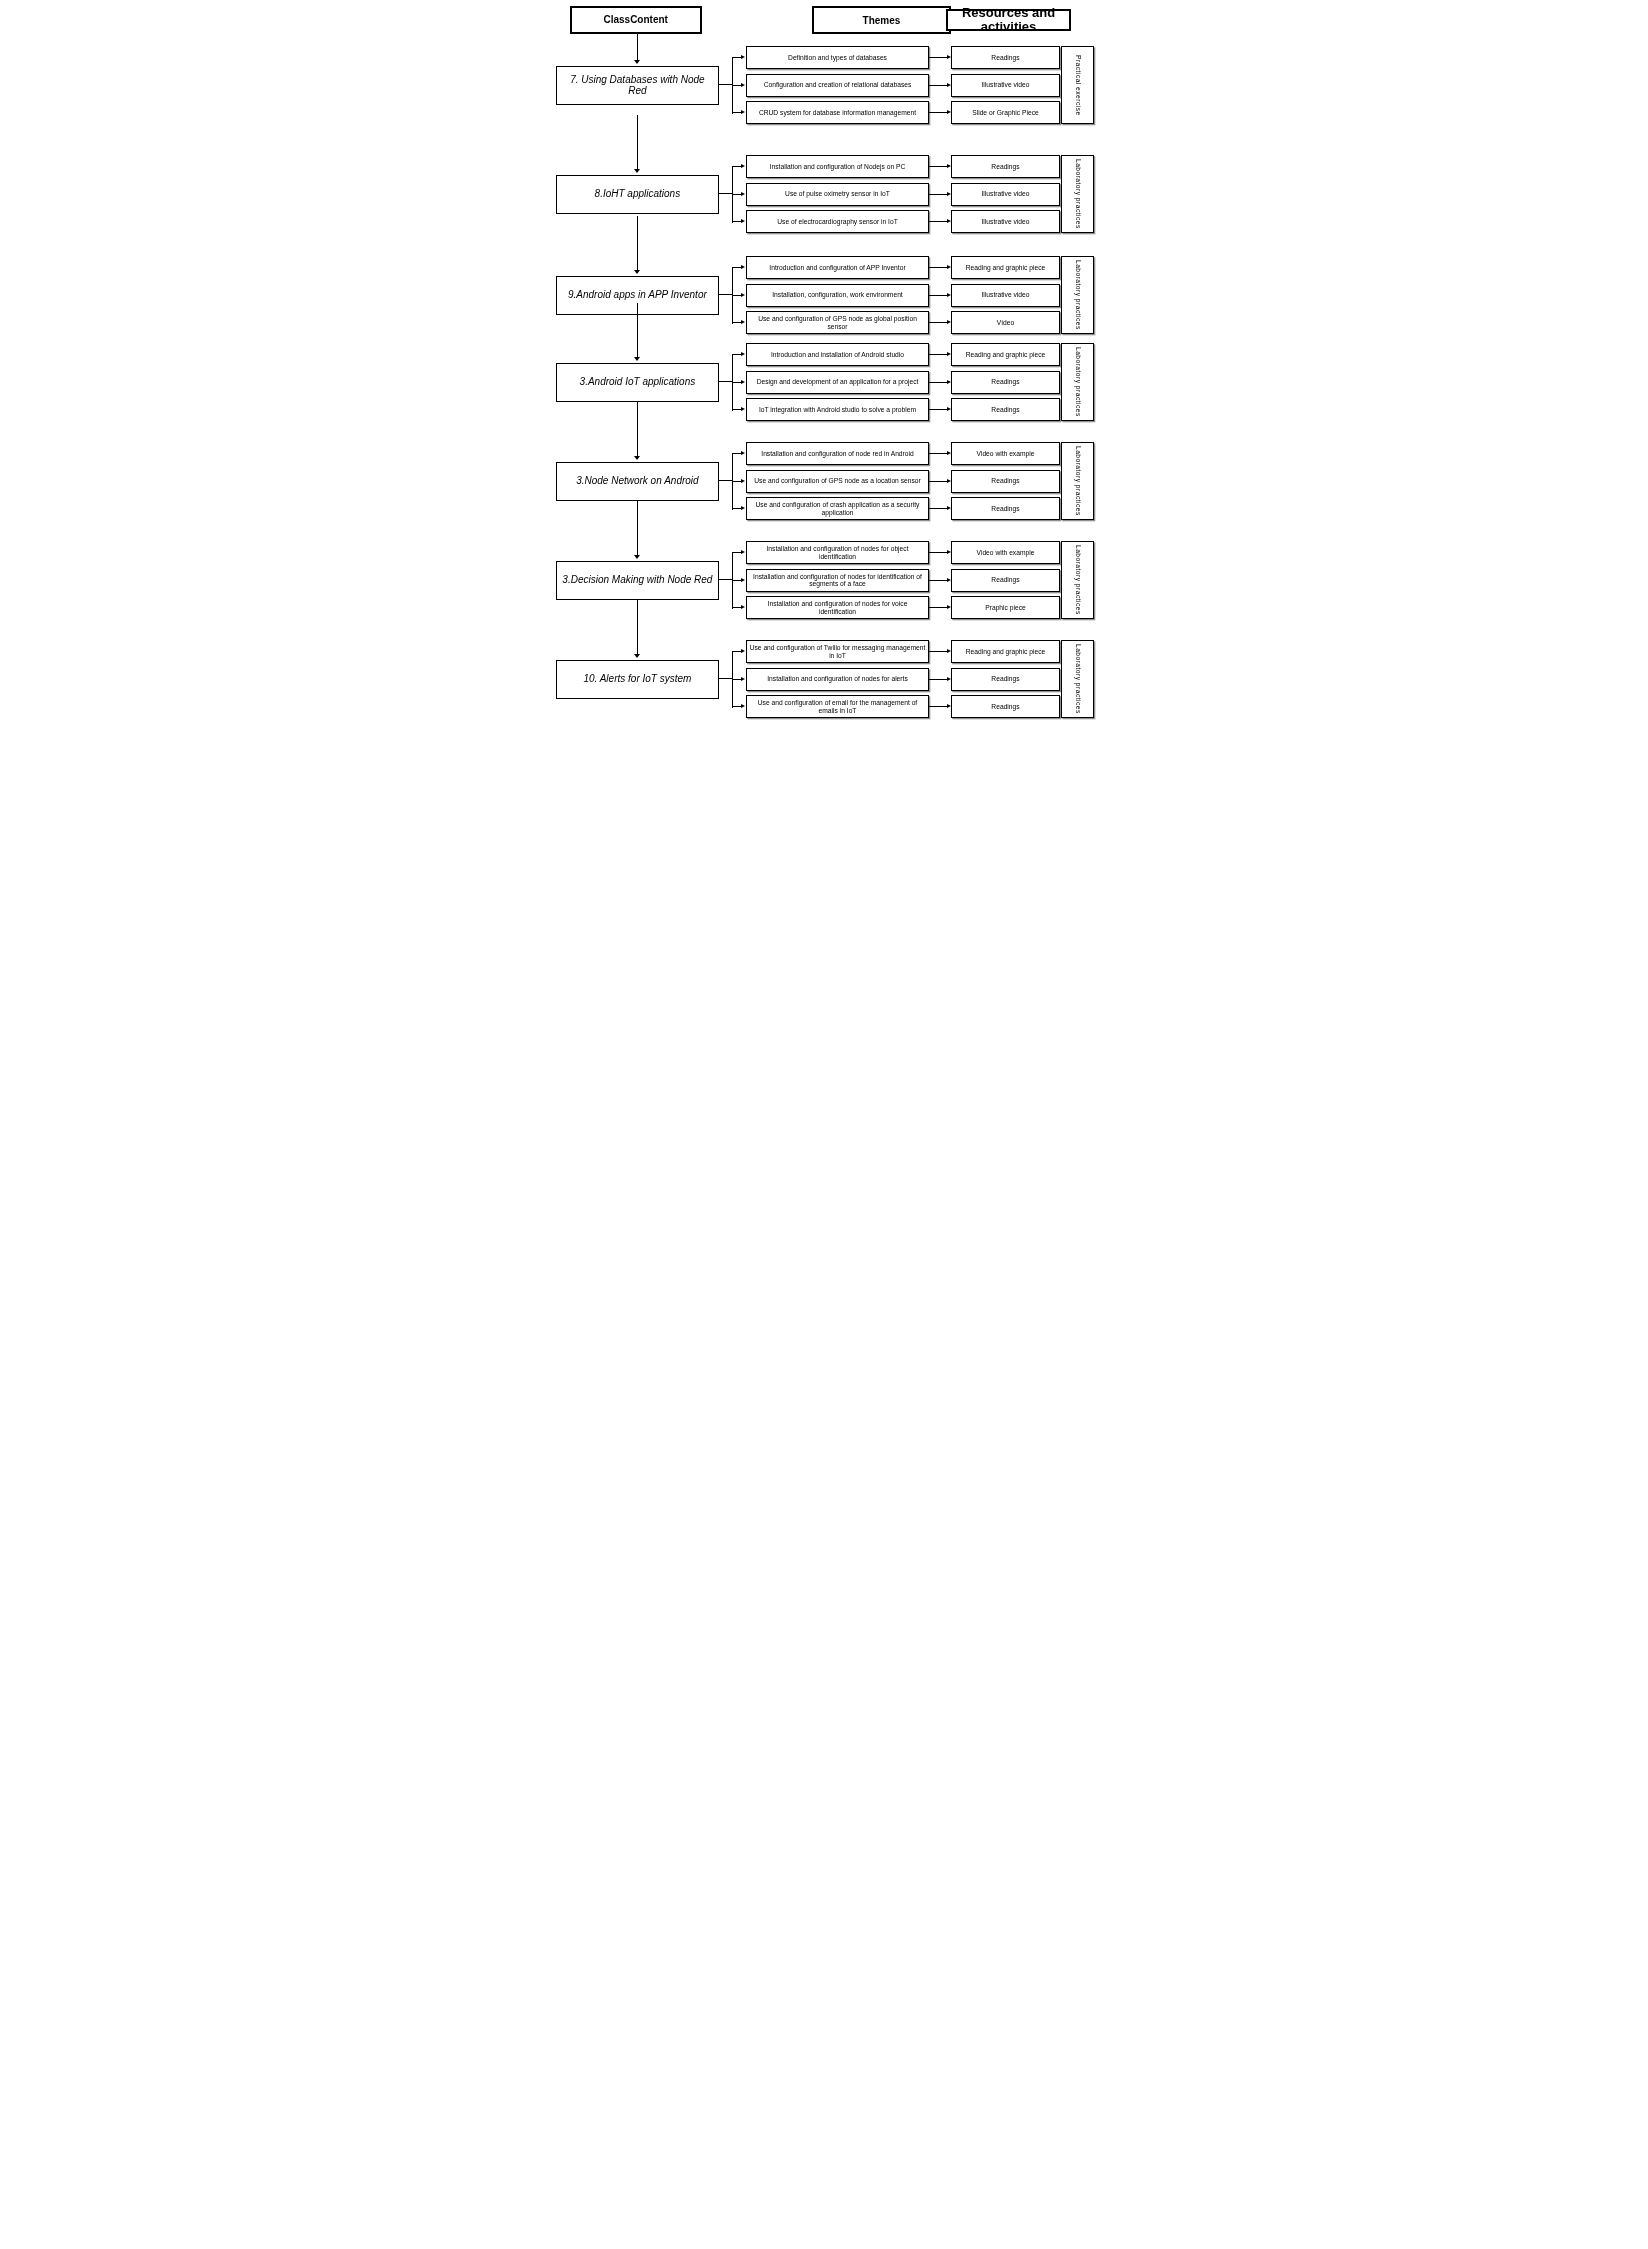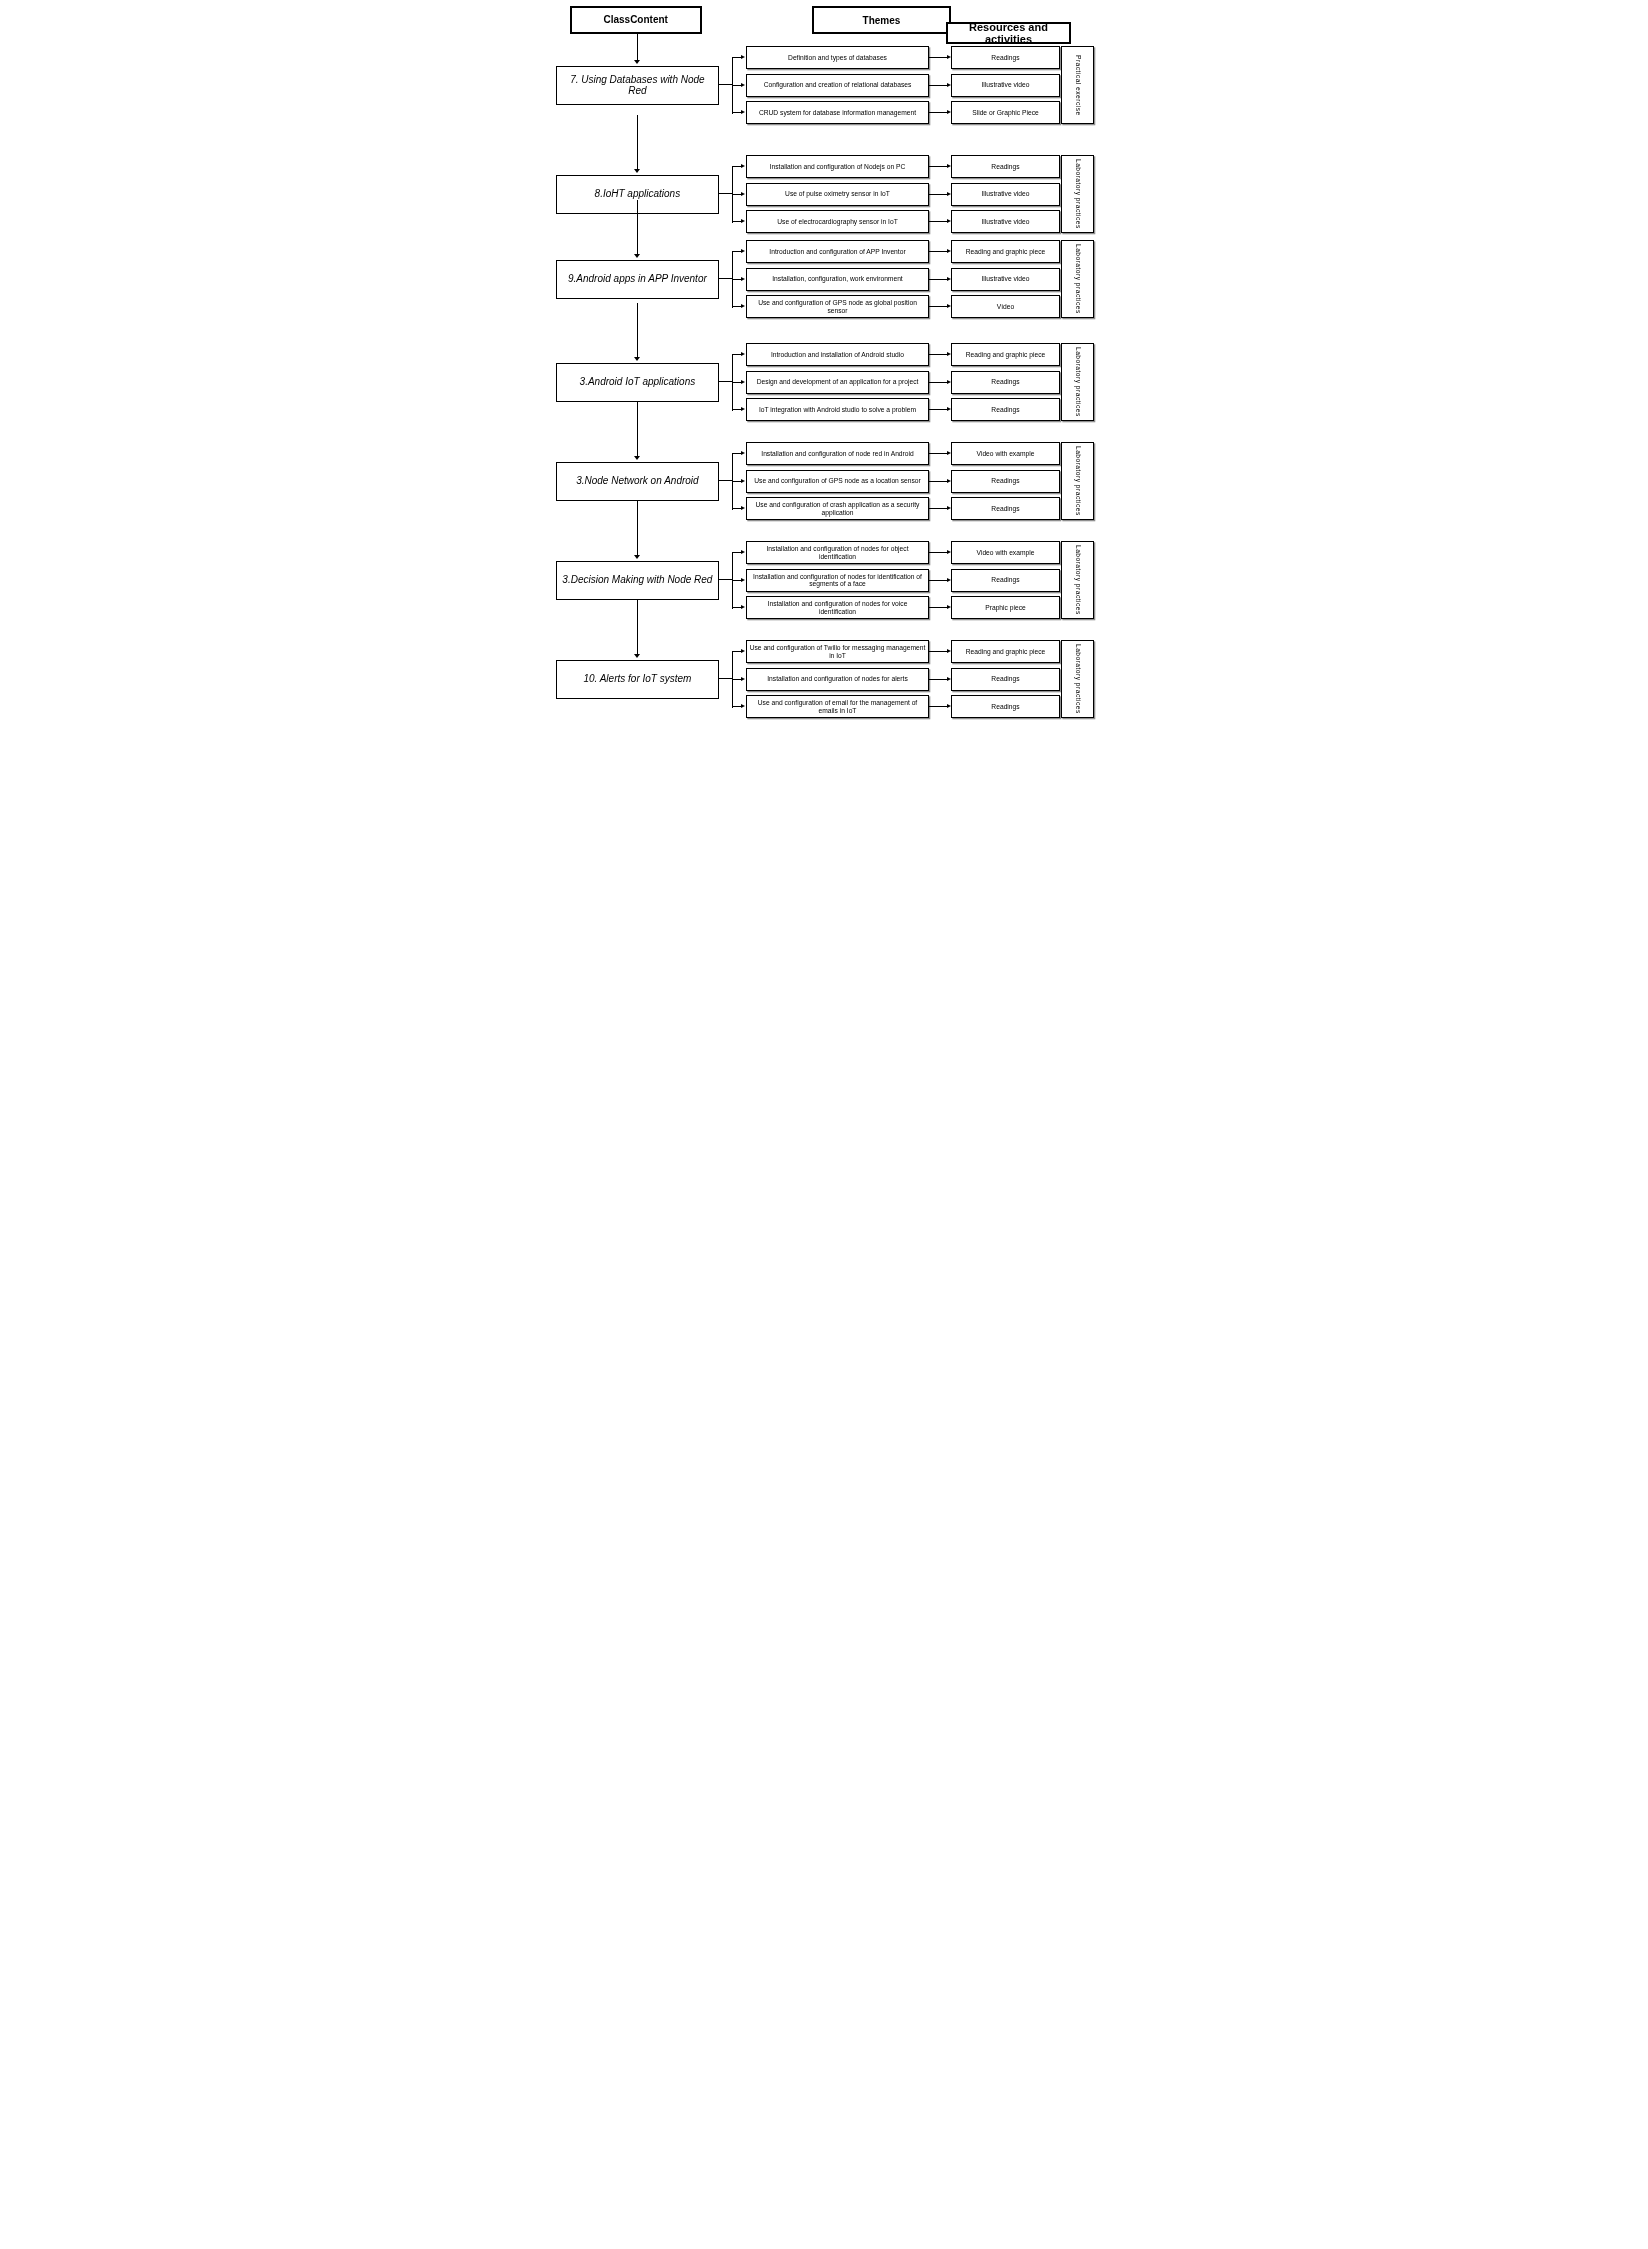--- a/index.html
+++ b/index.html
@@ -8,21 +8,21 @@
     background:#ffffff;font-family:"Liberation Sans","DejaVu Sans",sans-serif;
     color:#000;overflow:hidden;
   }
   .hdr{
     position:absolute;box-sizing:border-box;border:2.6px solid #000;background:#fff;
     display:flex;align-items:center;justify-content:center;text-align:center;
     font-weight:bold;font-size:10px;line-height:1.1;
   }
   #hdr-class{left:20.7px;top:5.8px;width:132px;height:28px;}
   #hdr-themes{left:219px;top:6.4px;width:139px;height:28px;margin-left:44px;}
-  #hdr-resources{left:397px;top:22px;width:125px;height:22px;font-size:11px;}
+  #hdr-resources{left:397px;top:9px;width:125px;height:22px;font-size:13px;}
   .row{position:absolute;left:0;width:550px;height:78px;}
   .class-box{
     position:absolute;box-sizing:border-box;left:6.9px;top:19.6px;width:163px;height:39px;
     border:1.1px solid #000;background:#fff;display:flex;align-items:center;justify-content:center;
     text-align:center;font-style:italic;font-size:10px;line-height:1.15;padding:1.1px 3.2px;
   }
   .theme-box,.res-box,.side-box{
     position:absolute;box-sizing:border-box;border:1.1px solid #000;background:#fff;
     display:flex;align-items:center;justify-content:center;text-align:center;
     font-size:6.7px;line-height:1.12;box-shadow:1.3px 1.3px 0 #909090;
@@ -105,21 +105,21 @@
     <div class="ln r-line2"></div>
     <div class="arr-r ar-r ay0"></div>
     <div class="arr-r ar-r ay1"></div>
     <div class="arr-r ar-r ay2"></div>
     <div class="res-box t0">Readings</div>
     <div class="res-box t1">Illustrative video</div>
     <div class="res-box t2">Illustrative video</div>
     <div class="side-box">Laboratory practices</div>
   </div>
 
-  <div class="row" style="top: 240px;">
+  <div class="row" style="top: 256px;">
     <div class="ln in-line"></div>
     <div class="arr-d"></div>
     <div class="class-box">9.Android apps in APP Inventor</div>
     <div class="ln out-line"></div>
     <div class="ln branch"></div>
     <div class="ln a-line0"></div>
     <div class="ln a-line1"></div>
     <div class="ln a-line2"></div>
     <div class="arr-r ar-t ay0"></div>
     <div class="arr-r ar-t ay1"></div>

